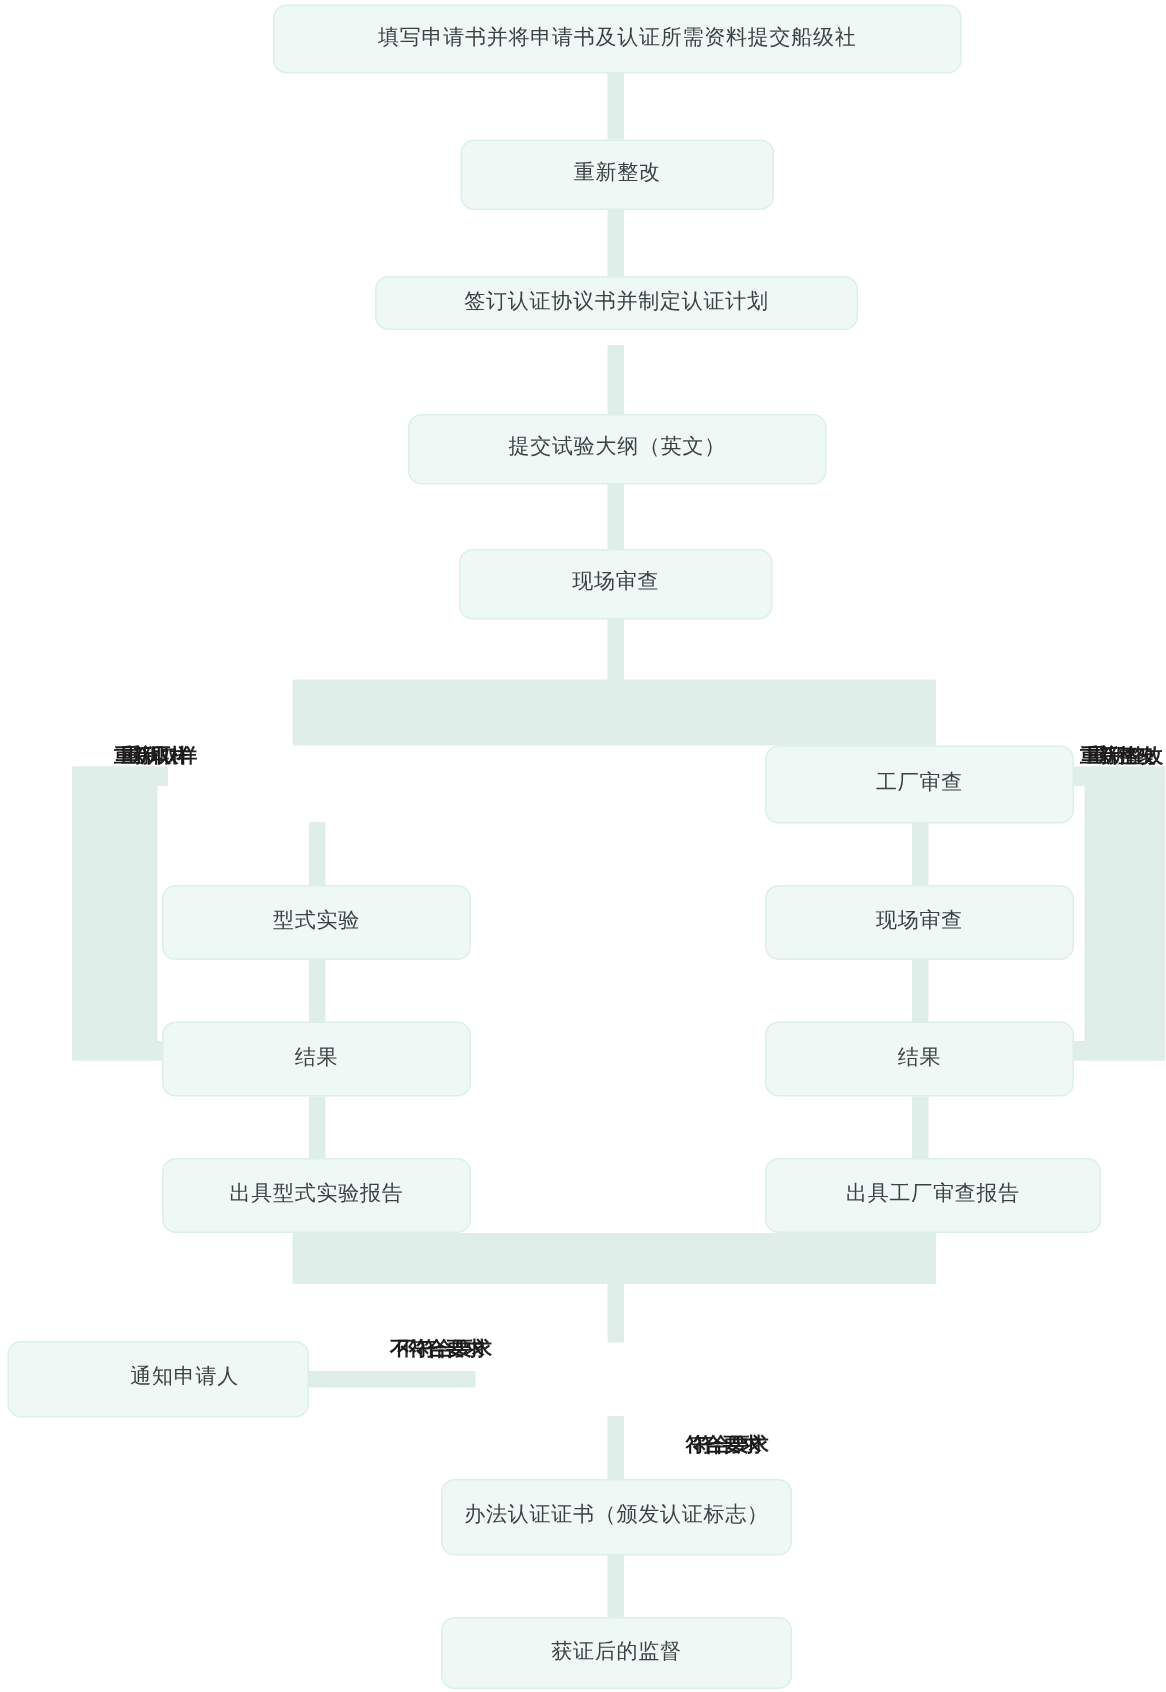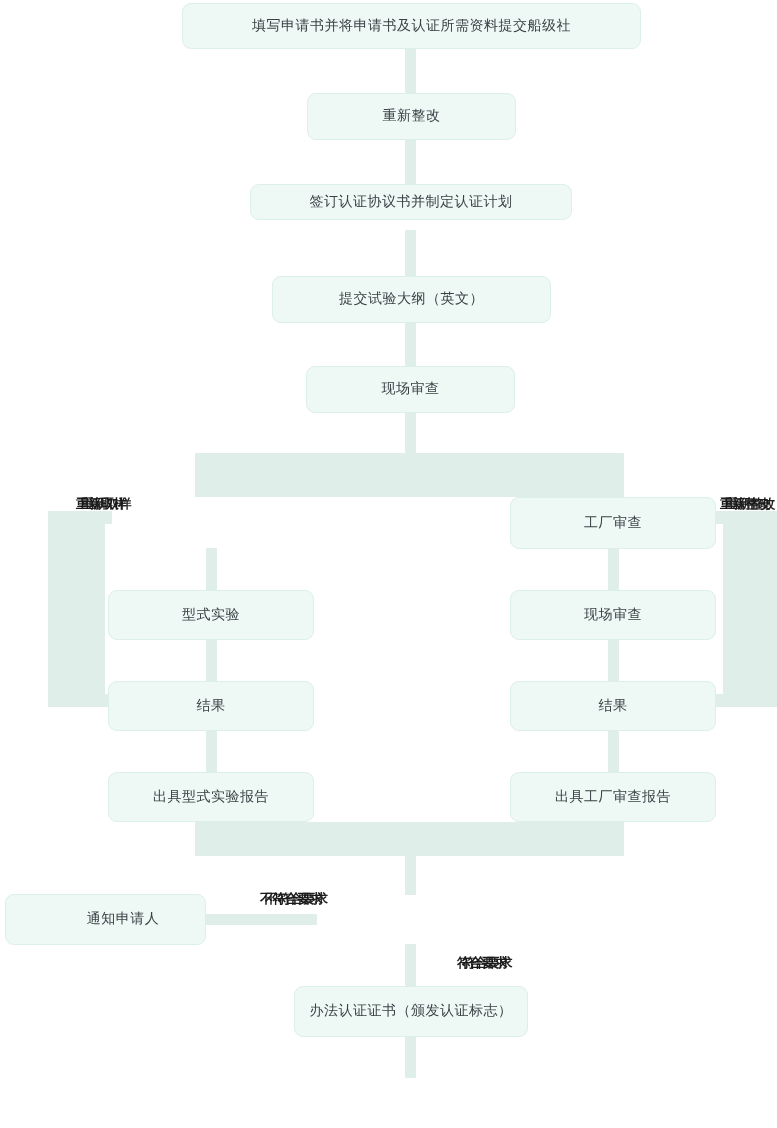--- a/index.html
+++ b/index.html
@@ -131,27 +131,28 @@
   <div class="node" style="left:108px; top:681px; width:206px; height:50px;">结果</div>
 
   <div class="node" style="left:108px; top:772px; width:206px; height:50px;">出具型式实验报告</div>
 
   <div class="node" style="left:510px; top:497px; width:206px; height:52px;">工厂审查</div>
 
   <div class="node" style="left:510px; top:590px; width:206px; height:50px;">现场审查</div>
 
   <div class="node" style="left:510px; top:681px; width:206px; height:50px;">结果</div>
 
-  <div class="node" style="left:510px; top:772px; width:206px; height:50px;">出具工厂审查报告</div>
+  <div class="node" style="left:510px; top:772px; width:224px; height:50px;">出具工厂审查报告</div>
 
   <div class="node" style="left:5px; top:894px; width:201px; height:51px;padding-left:35px;">通知申请人</div>
 
 
   <div class="node" style="left:294px; top:986px; width:234px; height:51px;">办法认证证书（颁发认证标志）</div>
 
+  <div class="node" style="left:294px; top:1078px; width:234px; height:48px;">获证后的监督</div>
 
   <div class="edge-label" style="left:44px; top:497px;">
     <span class="ghost">重新取样</span>
     <span class="base">重新取样</span>
   </div>
 
   <div class="edge-label" style="left:688px; top:497px;">
     <span class="ghost">重新整改</span>
     <span class="base">重新整改</span>
   </div>

